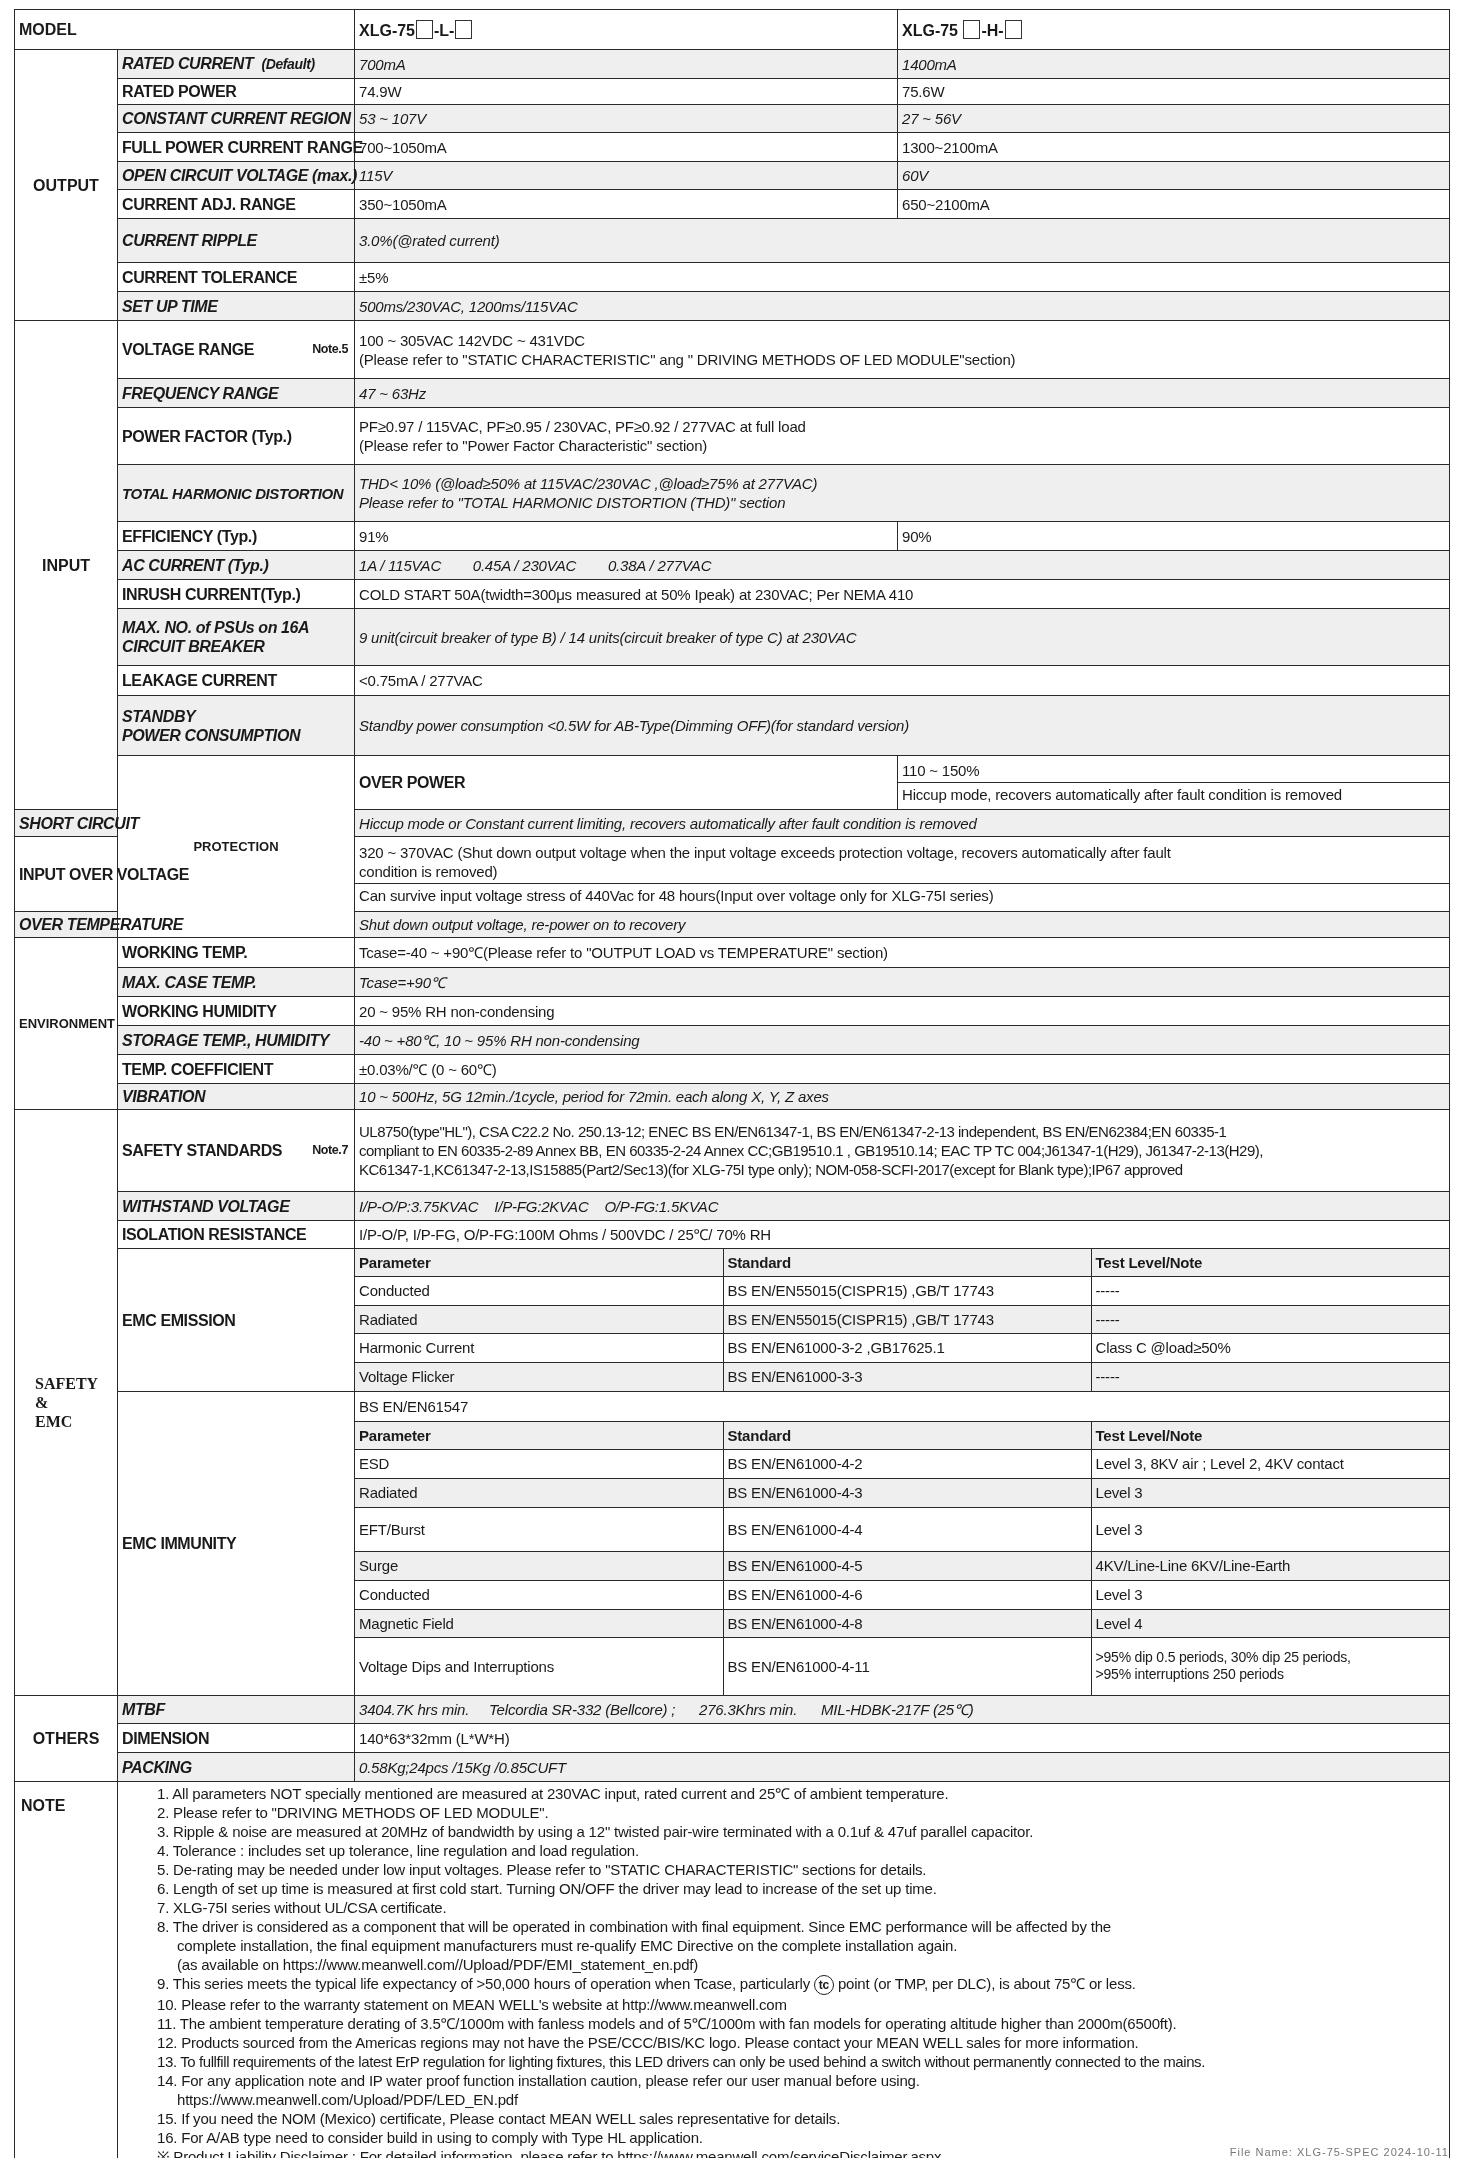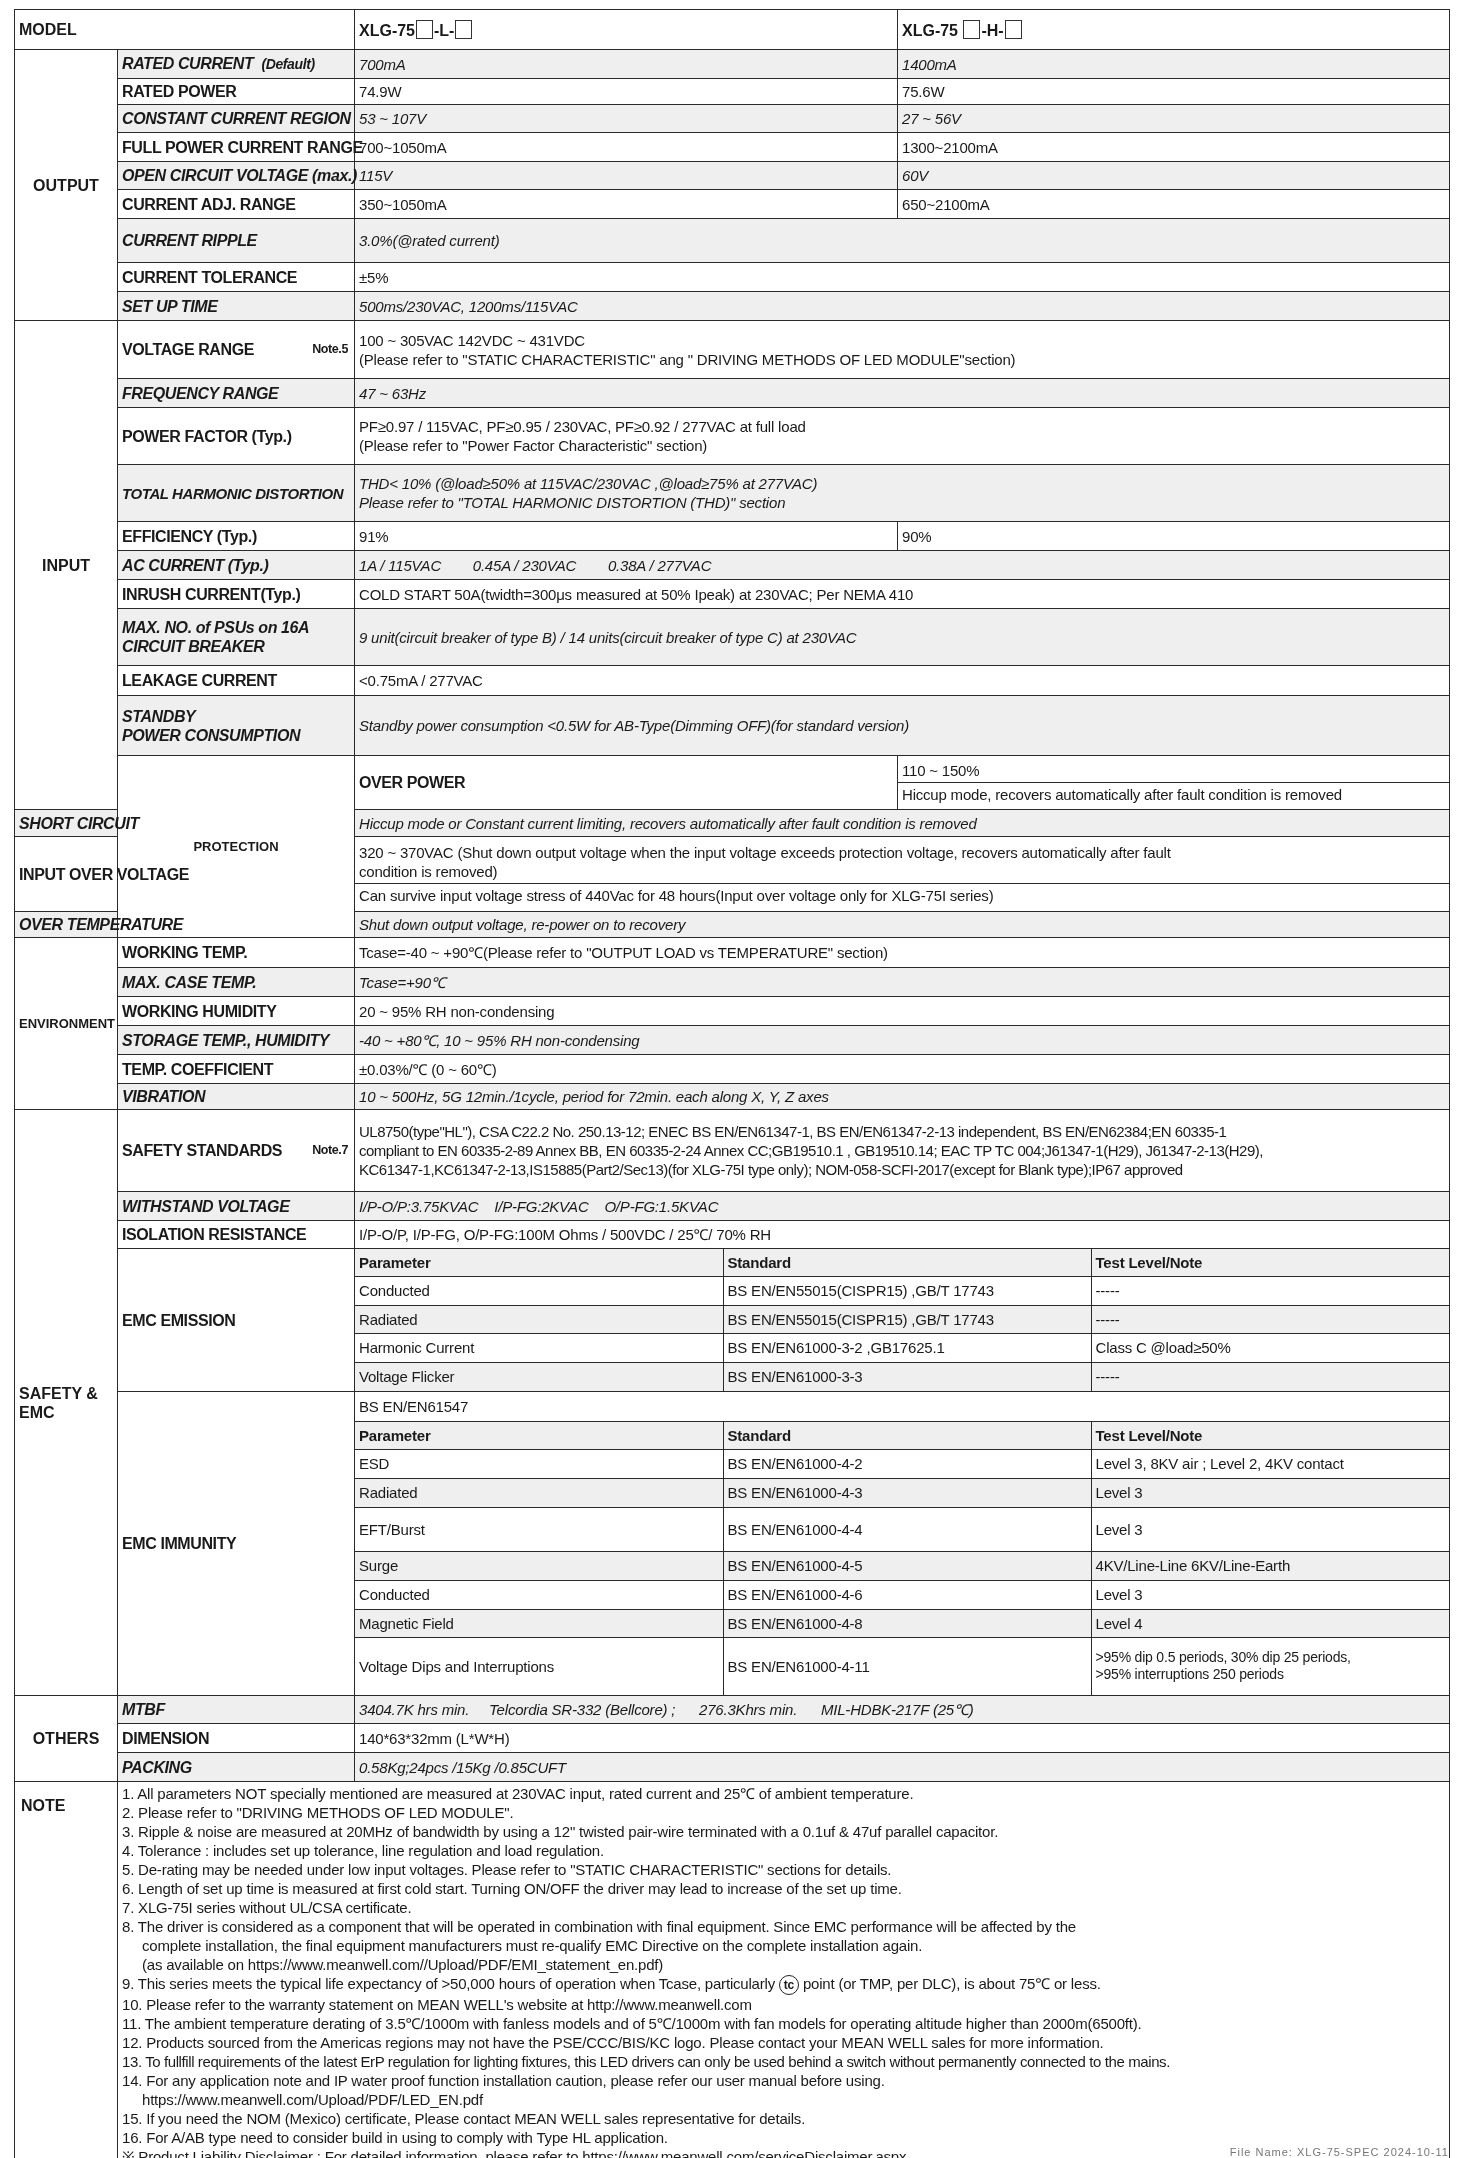--- a/index.html
+++ b/index.html
@@ -18,21 +18,21 @@
   .subline { display: block; }
   .divline { border-top: 1.5px solid #2a2a2a; margin: 2px -4px; }
   table.inner { border-collapse: collapse; width: 100%; table-layout: fixed; }
   table.inner td { border: none; border-top: 1.5px solid #2a2a2a; padding: 3px 4px; font-size: 15px; letter-spacing: -0.2px; }
   table.inner tr:first-child td { border-top: none; }
   table.inner td + td { border-left: 1.5px solid #2a2a2a; }
   table.inner tr.g td { background: #eeefee; }
   table.inner tr.hdr td { font-weight: bold; }
   td.nopad { padding: 0 !important; }
   .notes { font-size: 15px; line-height: 18.6px; letter-spacing: -0.2px; }
-  .notes div { padding-left: 0; }
+  .notes div { padding-left: 0; margin-left: 35px; }
   .notes .cont { padding-left: 20px; }
   .tc { display: inline-block; width: 18px; height: 18px; border: 1.5px solid #222; border-radius: 50%; font-size: 12px; line-height: 18px; text-align: center; font-weight: bold; vertical-align: middle; }
   #footer { position: absolute; right: 8px; top: 2146px; font-size: 11px; color: #777; letter-spacing: 1px; overflow: hidden; height: 12px; }
 </style>
 </head>
 <body>
 
 <div id="sheet">
 <table class="spec">
   <colgroup>
@@ -198,21 +198,21 @@
   <tr style="height:29px">
     <td class="lbl">TEMP. COEFFICIENT</td>
     <td class="val" colspan="2">±0.03%/℃ (0 ~ 60℃)</td>
   </tr>
   <tr class="g" style="height:26px">
     <td class="lbl">VIBRATION</td>
     <td class="val" colspan="2">10 ~ 500Hz, 5G 12min./1cycle, period for  72min. each along X, Y, Z axes</td>
   </tr>
 
   <tr style="height:82px">
-    <td rowspan="5" class="grp" style="text-align:left;padding-left:4px;">
+    <td rowspan="5" class="grp" style="text-align:left;padding-left:20px;font-family:Liberation Serif, serif;">
             <span class="subline">SAFETY &amp;</span>
             <span class="subline">EMC</span>
           </td>
     <td class="lbl"><span>SAFETY STANDARDS</span><span class="note-tag">Note.7</span></td>
     <td class="val" colspan="2" style="letter-spacing:-0.5px">
             <span class="subline">UL8750(type"HL"), CSA C22.2 No. 250.13-12; ENEC BS EN/EN61347-1, BS EN/EN61347-2-13 independent, BS EN/EN62384;EN 60335-1</span>
             <span class="subline">compliant to EN 60335-2-89 Annex BB, EN 60335-2-24 Annex CC;GB19510.1 , GB19510.14; EAC TP TC 004;J61347-1(H29), J61347-2-13(H29),</span>
             <span class="subline">KC61347-1,KC61347-2-13,IS15885(Part2/Sec13)(for XLG-75I type only); NOM-058-SCFI-2017(except for Blank type);IP67 approved</span>
           </td>
   </tr>

